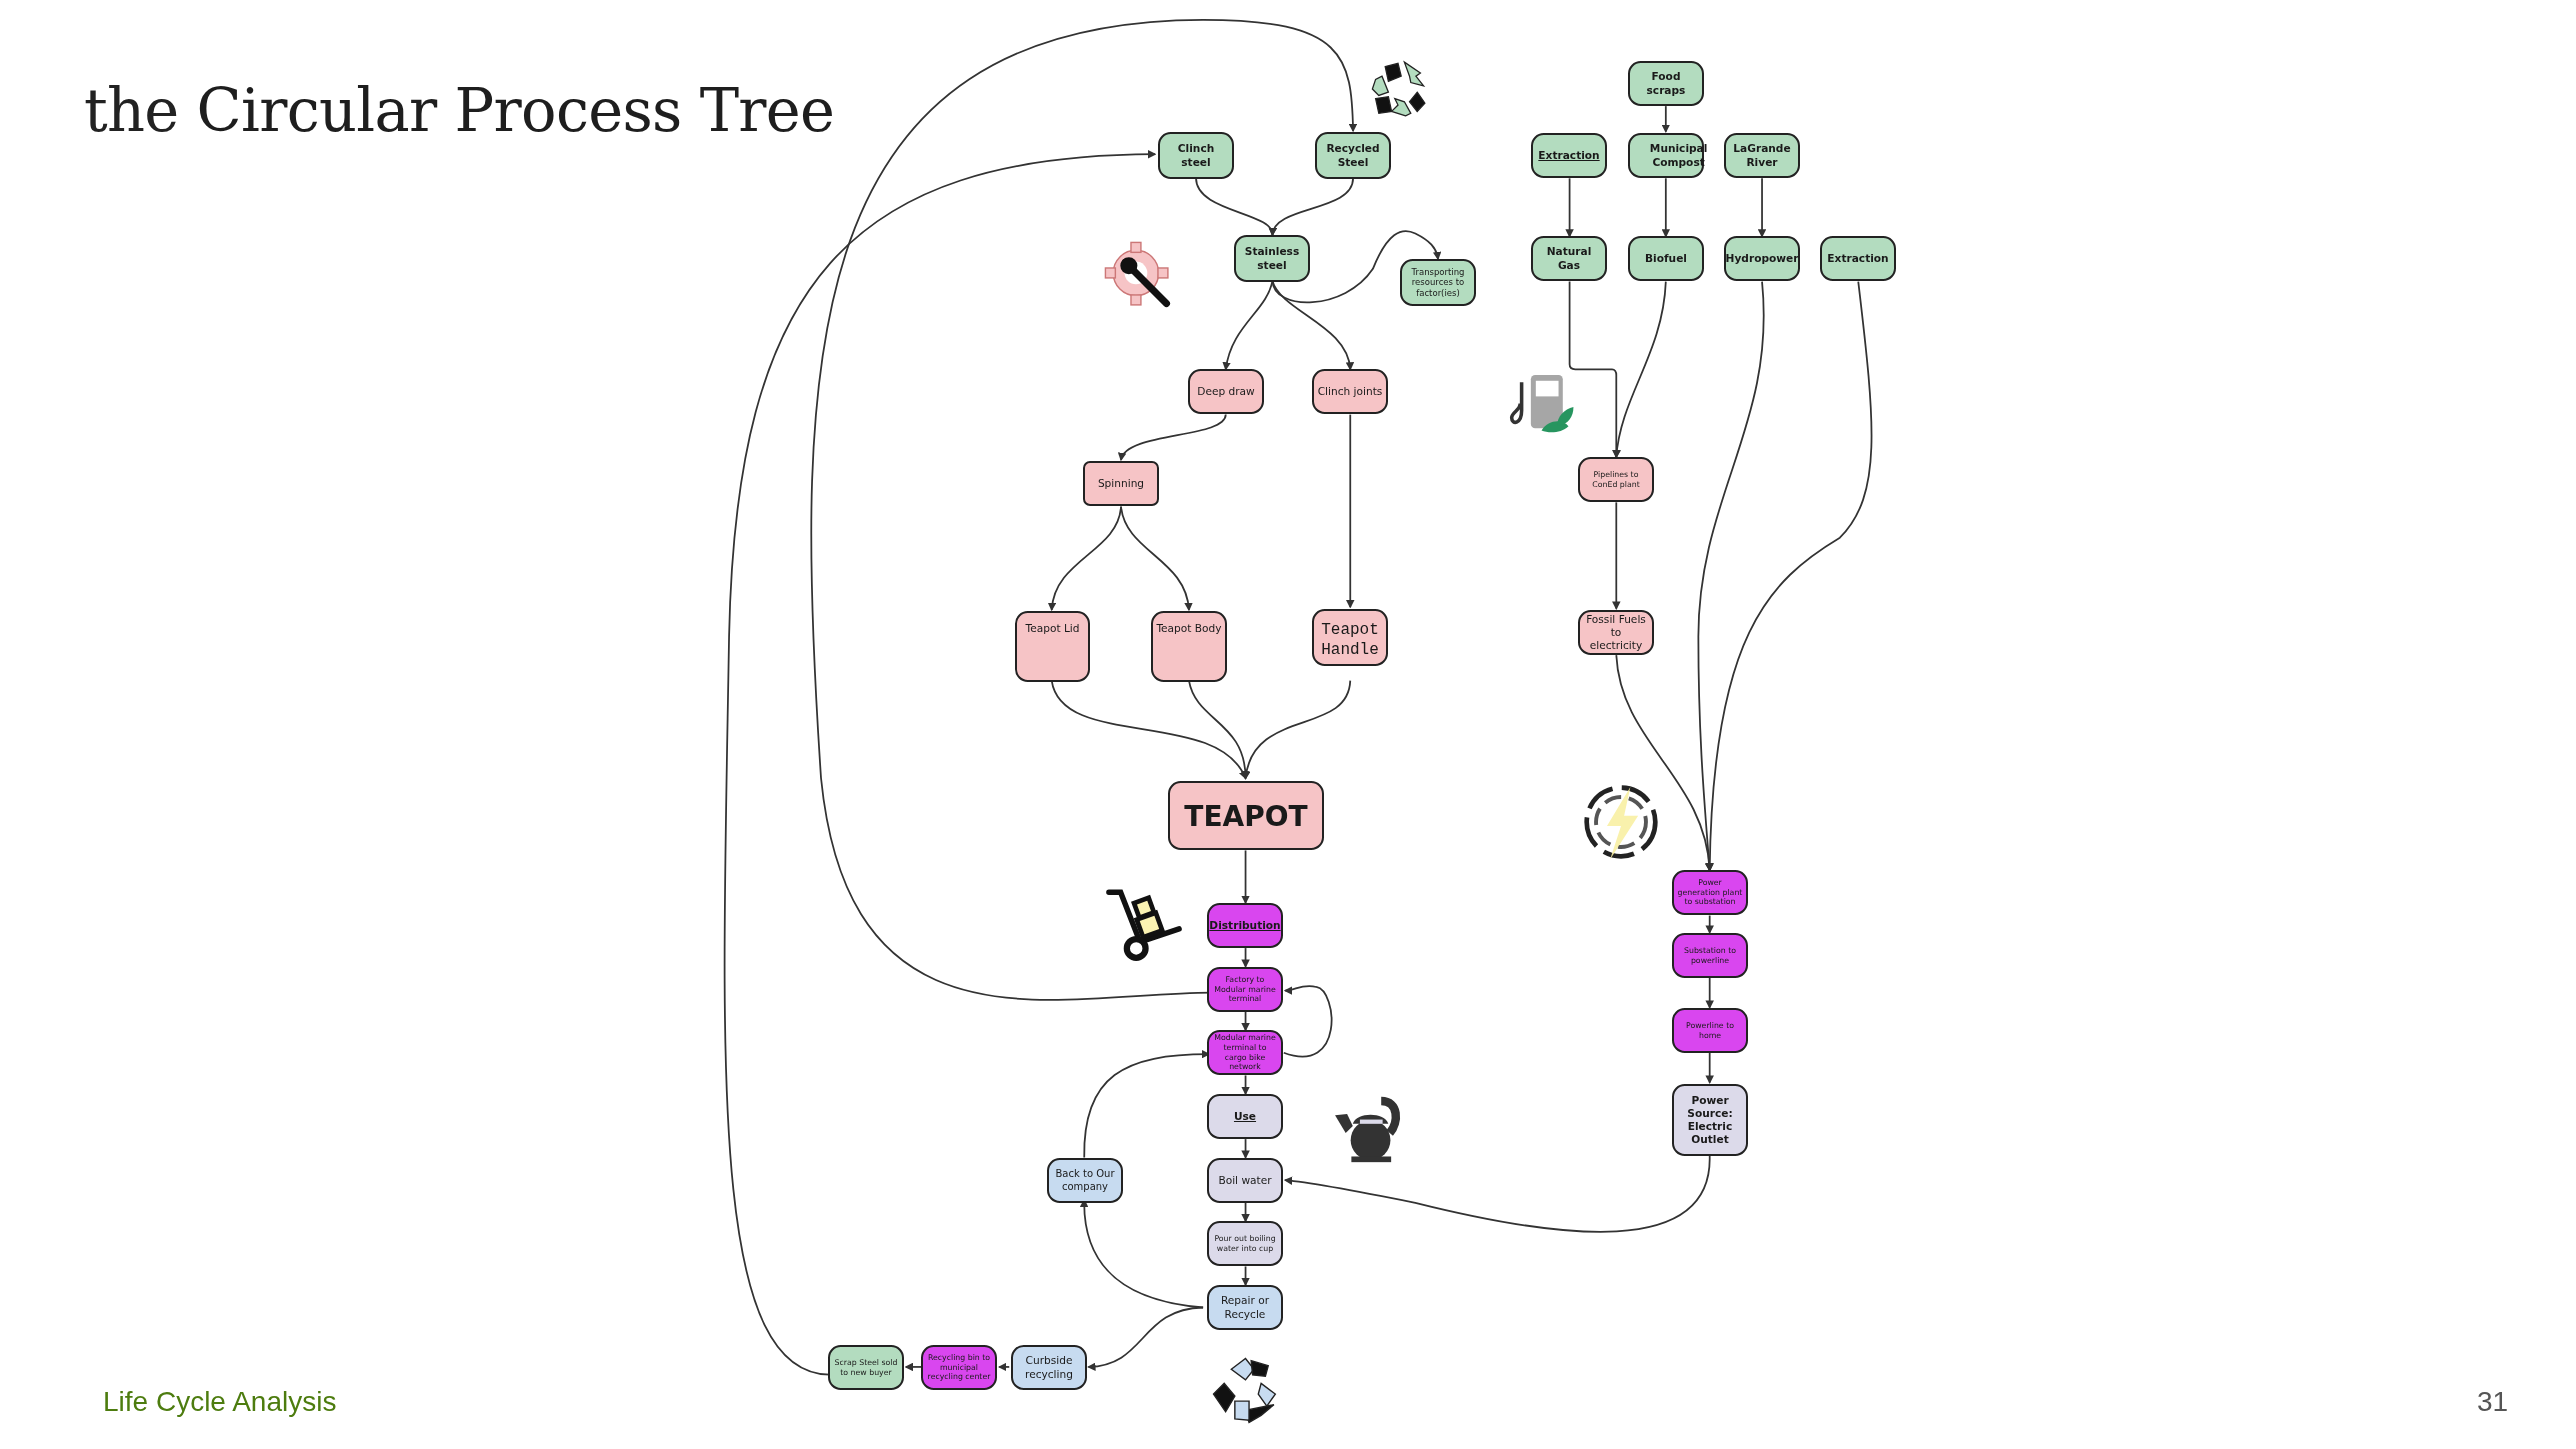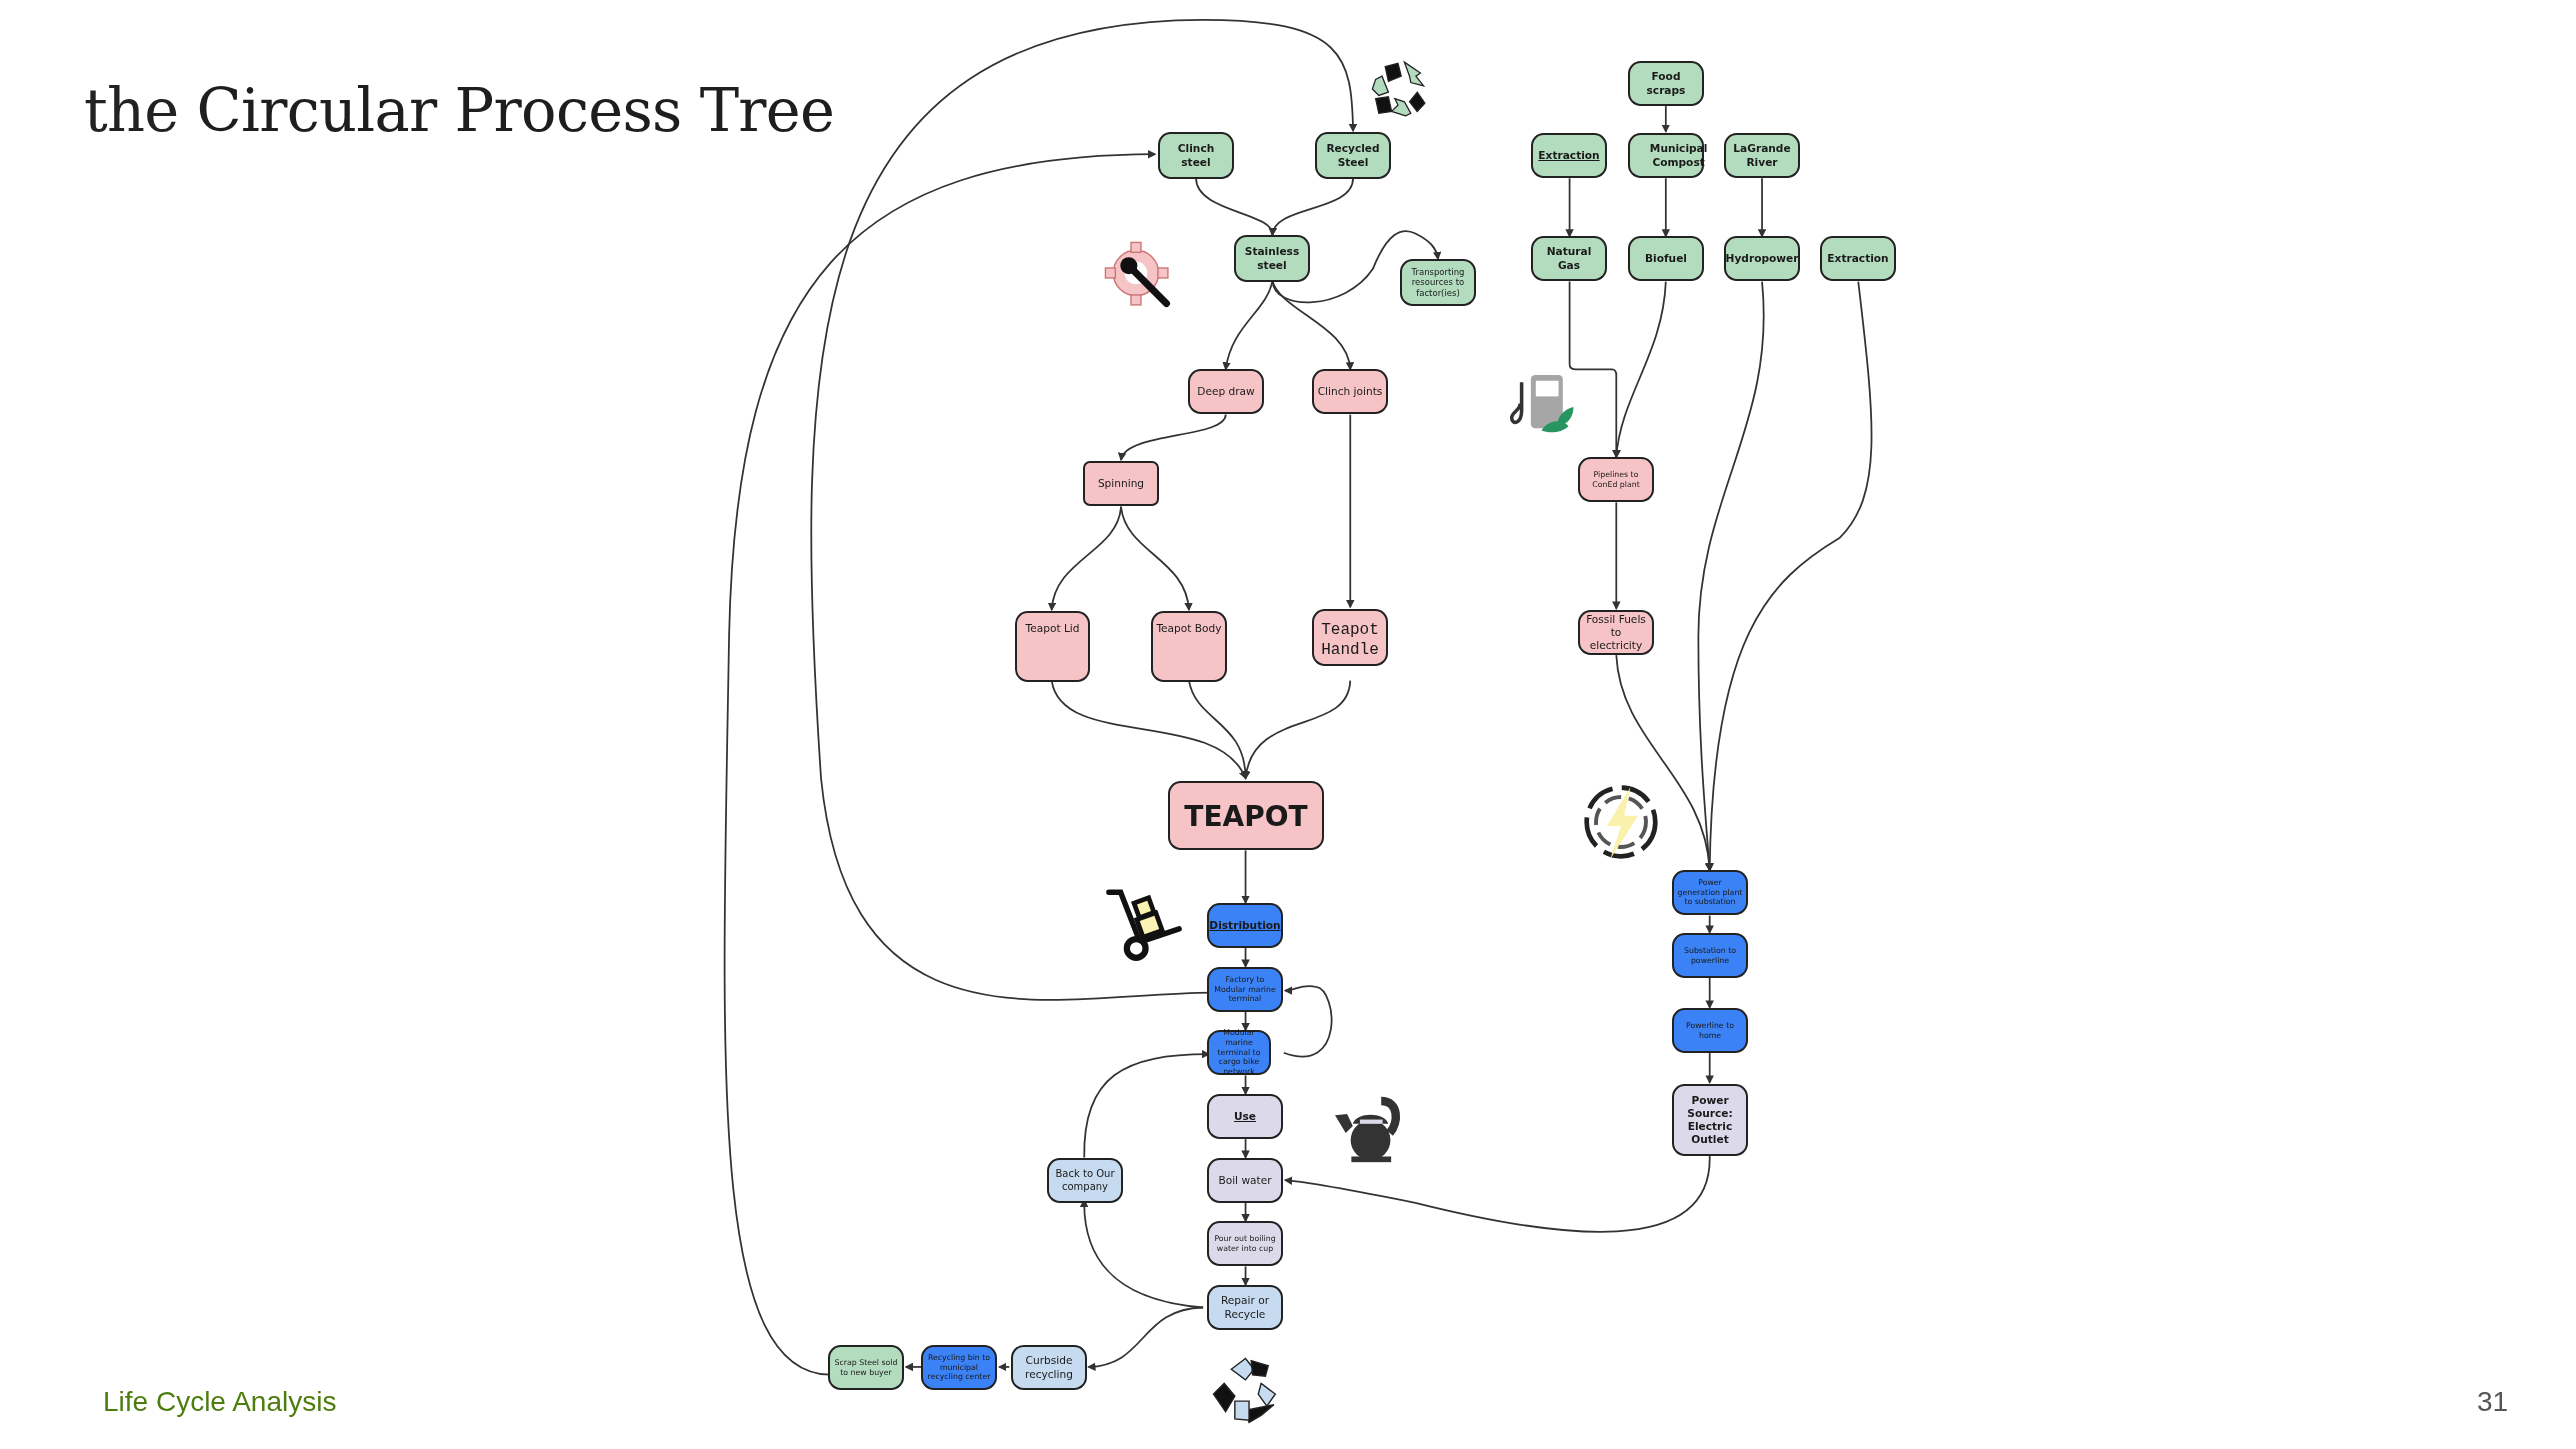--- a/index.html
+++ b/index.html
@@ -6,21 +6,21 @@
   body{width:2576px;height:1449px;position:relative;overflow:hidden;font-family:"DejaVu Sans",sans-serif;}
   .title{position:absolute;left:84px;top:76px;font-family:"DejaVu Serif",serif;font-size:59px;color:#1e1e1e;letter-spacing:-0.7px;white-space:nowrap;}
   .title .light{font-weight:400;color:#222;}
   .footer-left{position:absolute;left:103px;top:1386px;font-family:"Liberation Sans",sans-serif;font-size:28px;color:#4d7c0f;font-weight:300;}
   .footer-right{position:absolute;left:2477px;top:1386px;font-family:"Liberation Sans",sans-serif;font-size:28px;color:#555;}
   svg#diagram{position:absolute;left:0;top:0;width:2576px;height:1449px;}
   .node{position:absolute;box-sizing:border-box;border:2.1px solid #222;border-radius:12.7px;display:flex;align-items:center;justify-content:center;text-align:center;color:#1a1a1a;line-height:1.25;padding:2.8px;}
   .node.top{align-items:flex-start;padding-top:8.5px;}
   .green{background:#b3dcbf;}
   .pink{background:#f6c4c6;}
-  .yellow{background:#3b82f6;}
+  .yellow{background:#d946ef;}
   .lav{background:#dcdaea;}
   .blue{background:#c7dbf0;}
   .b{font-weight:bold;}
   .u{text-decoration:underline;}
   .icon{position:absolute;}
 </style>
 </head>
 <body>
 
 <div class="title">
@@ -129,21 +129,21 @@
 <div class="node pink b top" style="left:1168px;top:781px;width:156px;height:69px;font-size:28px;padding-top:5.7px;align-items:center;">
     <span>TEAPOT</span>
   </div>
 
 <div class="node yellow b u" style="left:1207px;top:903px;width:76px;height:45px;font-size:10.6px;">
     <span>Distribution</span>
   </div>
 <div class="node yellow" style="left:1207px;top:967px;width:76px;height:45px;font-size:7.8px;">
     <span>Factory to Modular marine terminal</span>
   </div>
-<div class="node yellow" style="left:1207px;top:1030px;width:64px;height:45px;font-size:7.8px;border-radius:13px;">
+<div class="node yellow" style="left:1207px;top:1030px;width:76px;height:45px;font-size:7.8px;">
     <span>Modular marine terminal to cargo bike network</span>
   </div>
 <div class="node lav b u" style="left:1207px;top:1094px;width:76px;height:45px;font-size:10.6px;">
     <span>Use</span>
   </div>
 <div class="node lav" style="left:1207px;top:1158px;width:76px;height:45px;font-size:10.6px;">
     <span>Boil water</span>
   </div>
 <div class="node lav" style="left:1207px;top:1221px;width:76px;height:45px;font-size:7.8px;">
     <span>Pour out boiling water into cup</span>

